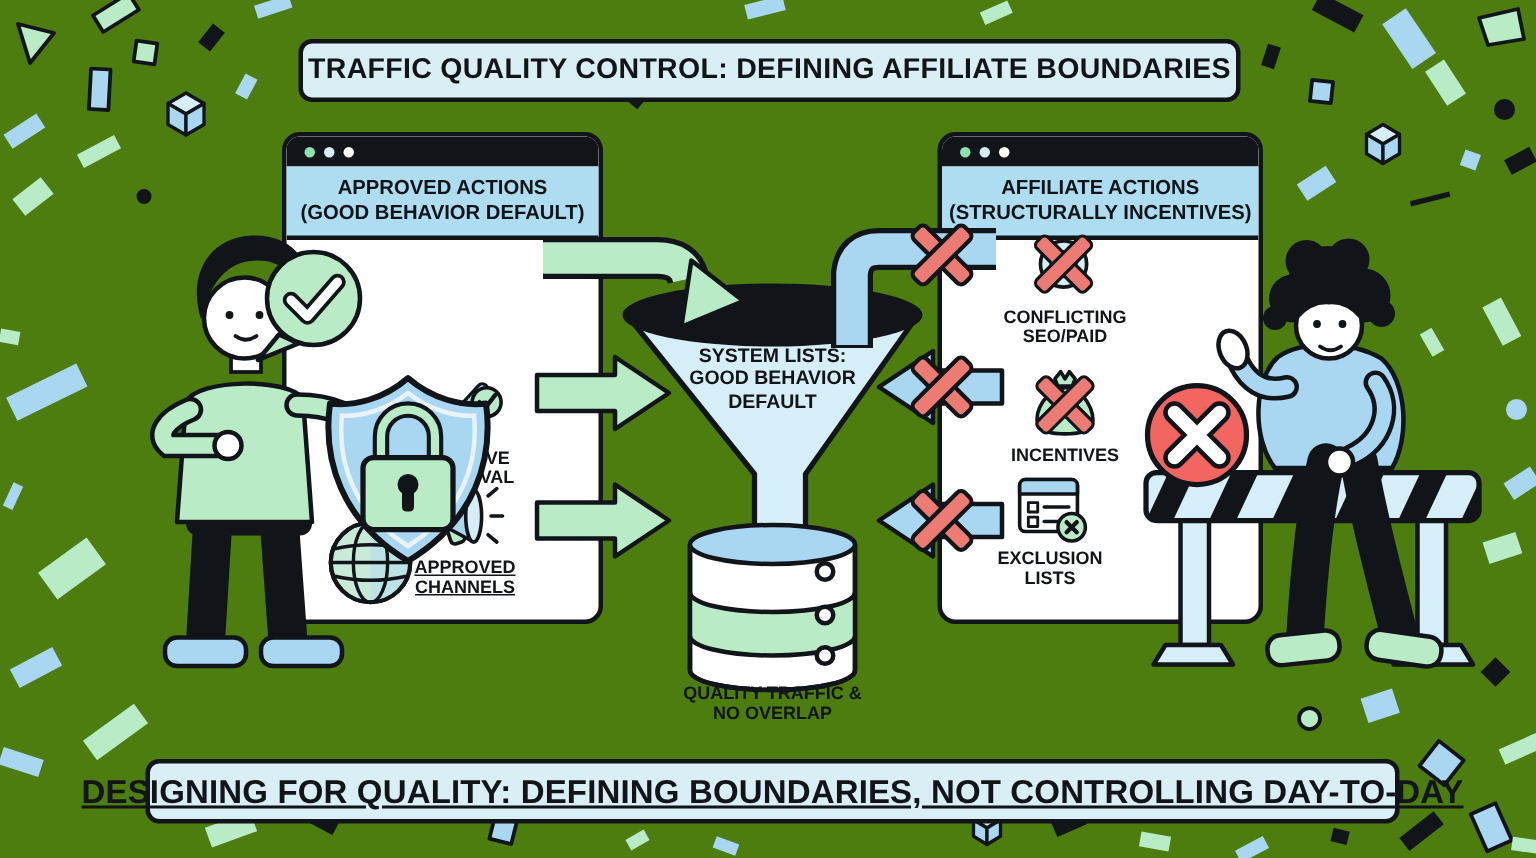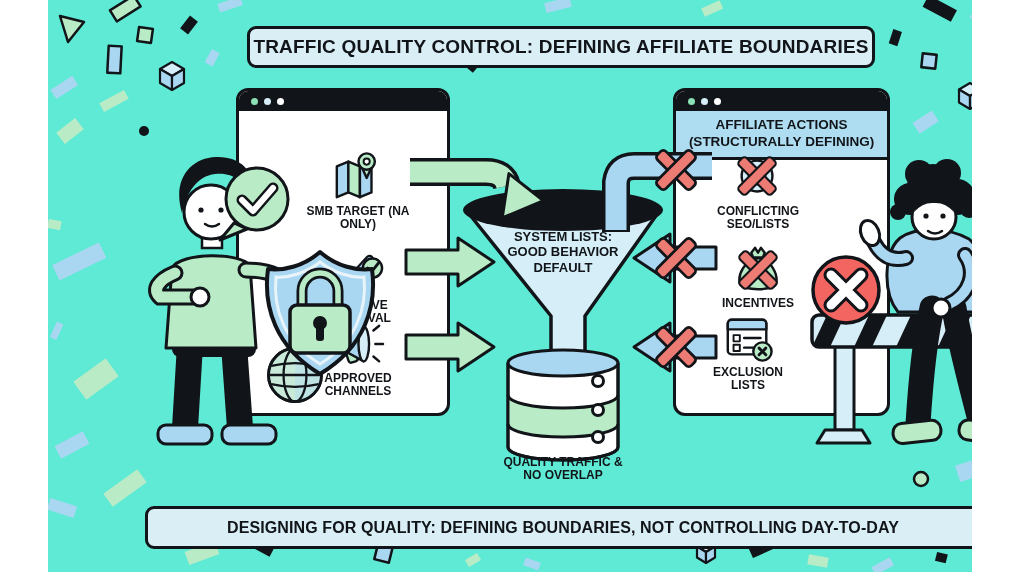--- a/index.html
+++ b/index.html
@@ -1,24 +1,24 @@
 <!DOCTYPE html>
 <html><head>
 <meta charset="utf-8">
 <style>
   html,body{margin:0;padding:0;background:#fff;}
-  .canvas{position:relative;width:924px;height:572px;background:#5eead4;overflow:hidden;
-          font-family:"Liberation Sans",sans-serif;color:#111418;margin-left:48px;}
+  .canvas{position:relative;width:1024px;height:572px;background:#4d7c0f;overflow:hidden;
+          font-family:"Liberation Sans",sans-serif;color:#111418;}
   svg.layer{position:absolute;left:0;top:0;pointer-events:none;}
   #confetti{z-index:0;}
   #art{z-index:2;}
   .banner{position:absolute;z-index:4;background:#d9eef5;border:3px solid #111418;border-radius:9px;
           display:flex;align-items:center;justify-content:center;font-weight:bold;white-space:nowrap;}
   .banner.top{left:199px;top:26px;width:622px;height:36px;font-size:19px;letter-spacing:.2px;}
-  .banner.bottom{left:97px;top:506px;width:830px;height:37px;font-size:16px;letter-spacing:.1px;}
+  .banner.bottom{left:97px;top:506px;width:830px;height:37px;font-size:22px;letter-spacing:.1px;text-decoration:underline;}
   .window{position:absolute;z-index:1;background:#fff;border:3px solid #111418;border-radius:12px;overflow:hidden;}
   .window.left{left:188px;top:88px;width:208px;height:322px;}
   .window.right{left:625px;top:88px;width:211px;height:322px;}
   .titlebar{height:20px;background:#111418;display:flex;align-items:center;gap:6px;padding-left:12px;}
   .dot{width:7px;height:7px;border-radius:50%;}
   .d1{background:#8be0b4;} .d2{background:#d6eef7;} .d3{background:#ffffff;}
   .win-header{height:46px;background:#aedcf0;border-bottom:3px solid #111418;display:flex;flex-direction:column;
               align-items:center;justify-content:center;font-weight:bold;font-size:13.5px;line-height:1.25;text-align:center;}
   .item{position:absolute;width:120px;display:flex;flex-direction:column;align-items:center;}
   .ilabel{font-weight:bold;font-size:12px;line-height:1.12;text-align:center;max-width:104px;margin-top:2px;}
@@ -114,47 +114,38 @@
   <div class="banner top">
     <span>TRAFFIC QUALITY CONTROL: DEFINING AFFILIATE BOUNDARIES</span>
   </div>
 
   <div class="window left">
     <div class="titlebar">
       <span class="dot d1"></span>
       <span class="dot d2"></span>
       <span class="dot d3"></span>
     </div>
-
-    <div class="item" style="left:59px;top:60px;">
-      <svg width="58" height="52" viewBox="0 0 60 54">
-        <g stroke="#111418" stroke-width="2.5" stroke-linejoin="round">
-          <polygon points="8,16 20,11 20,43 8,48" fill="#a9d7f2"></polygon>
-          <polygon points="20,11 32,16 32,48 20,43" fill="#b9ecc6"></polygon>
-          <polygon points="32,16 44,11 44,43 32,48" fill="#a9d7f2"></polygon>
-          <polygon points="34,17 44,17 39,28" fill="#b9ecc6"></polygon>
-          <circle cx="39" cy="11" r="8.5" fill="#b9ecc6"></circle>
-          <circle cx="39" cy="11" r="3.2" fill="#ffffff" stroke-width="2"></circle>
-        </g>
-      </svg>
-      <div class="ilabel">SMB TARGET (NA ONLY)</div>
-    </div>
+    <div class="win-header">
+      <div>APPROVED ACTIONS</div>
+      <div>(GOOD BEHAVIOR DEFAULT)</div>
+    </div>
+
 
     <div class="item" style="left:59px;top:154px;">
       <svg width="58" height="52" viewBox="0 0 60 54">
         <polygon points="6,50 16,35 25,42" fill="#b9ecc6" stroke="#111418" stroke-width="2.5" stroke-linejoin="round"></polygon>
         <path d="M19,40 L42,15" stroke="#111418" stroke-width="9.5" stroke-linecap="round"></path>
         <path d="M19,40 L42,15" stroke="#a9d7f2" stroke-width="5" stroke-linecap="round"></path>
         <circle cx="45" cy="24" r="10" fill="#b9ecc6" stroke="#111418" stroke-width="2.5"></circle>
         <path d="M40,24 L44,28 L51,19" stroke="#111418" stroke-width="3" fill="none" stroke-linecap="round" stroke-linejoin="round"></path>
       </svg>
       <div class="ilabel">CREATIVE APPROVAL</div>
     </div>
 
-    <div class="item" style="left:59px;top:227px;">
+    <div class="item" style="left:59px;top:227px;text-decoration:underline;">
       <svg width="58" height="52" viewBox="0 0 60 54">
         <g stroke="#111418" stroke-width="2.5" stroke-linejoin="round">
           <rect x="18" y="29" width="10" height="17" rx="3" fill="#b9ecc6" transform="rotate(-18 23 37)"></rect>
           <rect x="5" y="20" width="9" height="13" rx="3" fill="#a9d7f2"></rect>
           <polygon points="12,21 36,9 36,45 12,32" fill="#a9d7f2"></polygon>
           <ellipse cx="36" cy="27" rx="5.5" ry="18" fill="#d6eef7"></ellipse>
           <path d="M46,13 L52,8 M48,27 L56,27 M46,40 L52,45" fill="none" stroke-linecap="round"></path>
         </g>
       </svg>
       <div class="ilabel">APPROVED CHANNELS</div>
@@ -170,33 +161,33 @@
   </div>
 
   <div class="window right">
     <div class="titlebar">
       <span class="dot d1"></span>
       <span class="dot d2"></span>
       <span class="dot d3"></span>
     </div>
     <div class="win-header">
       <div>AFFILIATE ACTIONS</div>
-      <div>(STRUCTURALLY DEFINING)</div>
+      <div>(STRUCTURALLY INCENTIVES)</div>
     </div>
 
     <div class="item" style="left:22px;top:60px;">
       <svg width="58" height="52" viewBox="0 0 60 54">
         <circle cx="29" cy="26" r="16" fill="#d6eef7" stroke="#111418" stroke-width="2.5"></circle>
         <circle cx="29" cy="26" r="8.5" fill="#a9d7f2" stroke="#111418" stroke-width="2.5"></circle>
         <g stroke="#111418" stroke-width="2.2">
           <rect x="5" y="20.5" width="48" height="11" rx="3.5" fill="#ec7b73" transform="rotate(45 29 26)"></rect>
           <rect x="5" y="20.5" width="48" height="11" rx="3.5" fill="#ec7b73" transform="rotate(-45 29 26)"></rect>
         </g>
       </svg>
-      <div class="ilabel">CONFLICTING SEO/LISTS</div>
+      <div class="ilabel">CONFLICTING SEO/PAID</div>
     </div>
 
     <div class="item" style="left:22px;top:152px;">
       <svg width="58" height="52" viewBox="0 0 60 54">
         <g stroke="#111418" stroke-width="2.5" stroke-linejoin="round">
           <path d="M23,10 L27,5 L30,10 L33,5 L37,10 L35,15 L25,15 Z" fill="#b9ecc6"></path>
           <path d="M30,16 C16,18 9,32 11,42 C13,50 47,50 49,42 C51,32 43,18 33,16 Z" fill="#b9ecc6"></path>
         </g>
         <g stroke="#111418" stroke-width="2.2">
           <rect x="6" y="22.5" width="48" height="11" rx="3.5" fill="#ec7b73" transform="rotate(45 30 28)"></rect>

